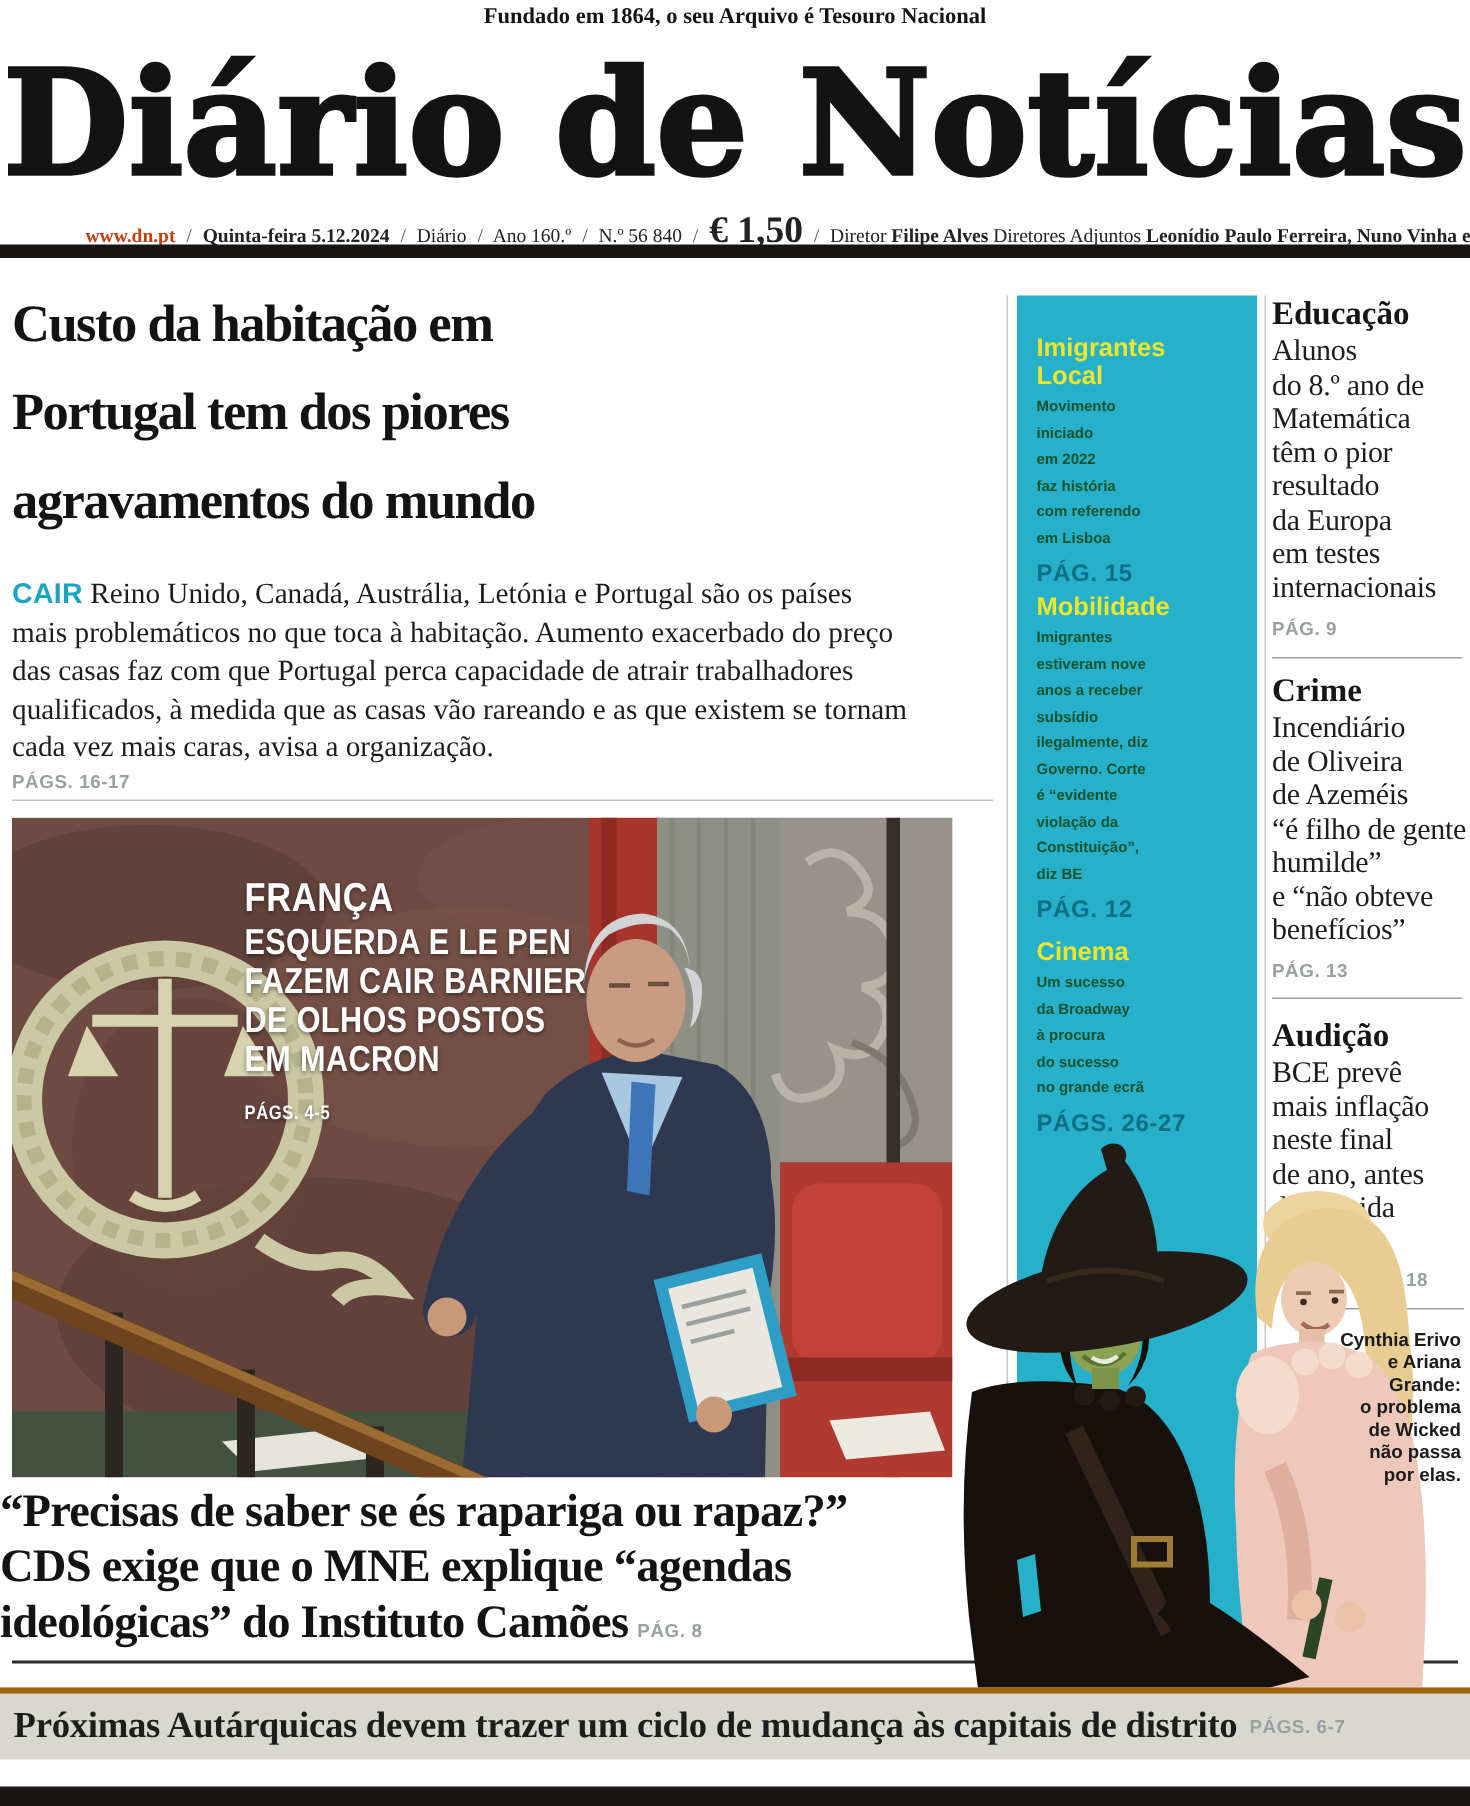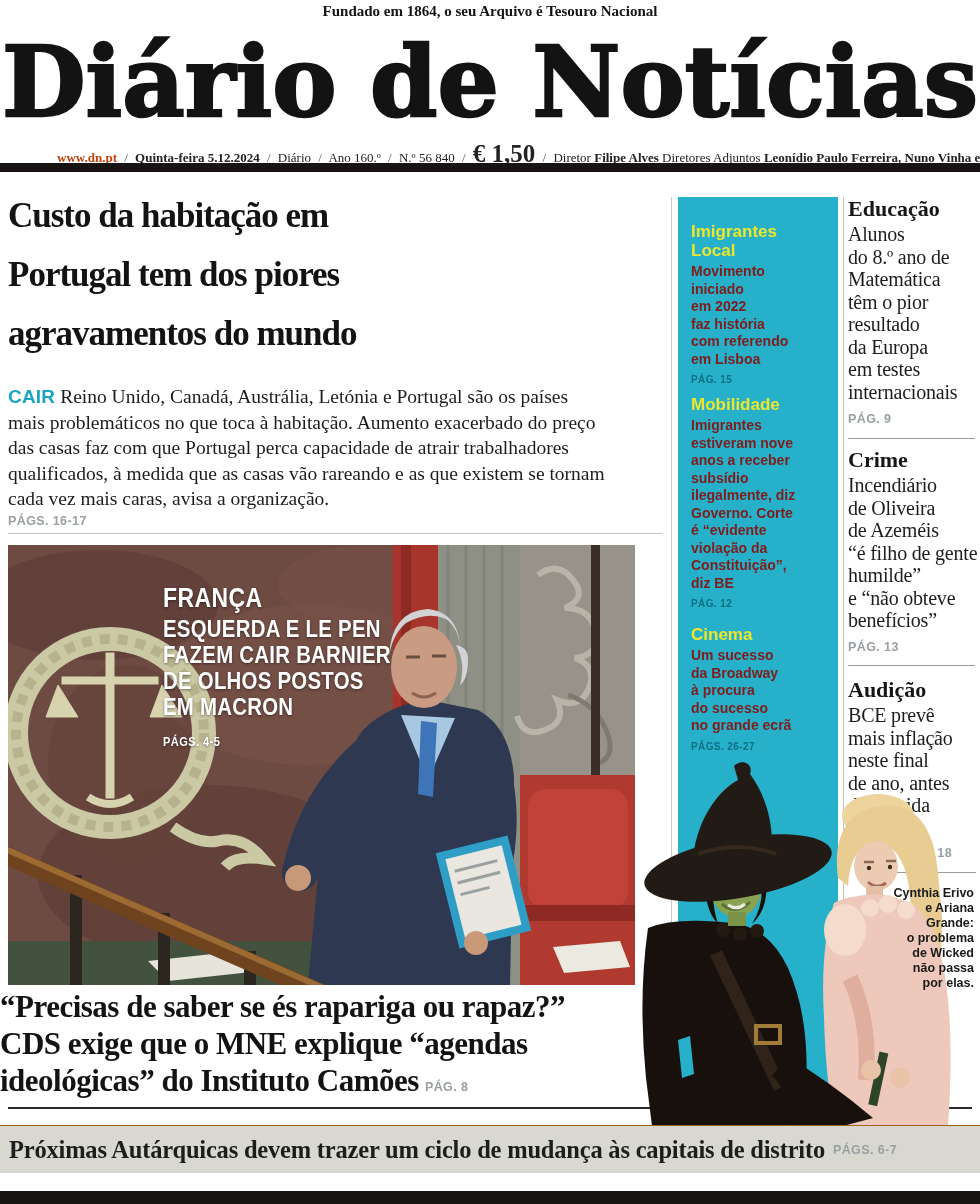--- a/index.html
+++ b/index.html
@@ -28,22 +28,22 @@
   .kicker-ocde{color:#1aa5c3;font-weight:bold;font-size:19px;letter-spacing:.2px;}
   .pages{font-family:"Liberation Sans", sans-serif;font-weight:bold;color:#98a0a2;font-size:12.5px;letter-spacing:.4px;}
   .lead-pages{top:514px;left:8px;}
   .rule{background:#c4c4bd;}
   .rule-lead{top:533px;left:8px;width:654px;height:1px;}
 
   
   .teal-box{top:197px;left:678px;width:160px;height:886px;background:#27b0c9;}
   .teal-item{position:absolute;left:13px;width:138px;font-family:"Liberation Sans", sans-serif;}
   .teal-kicker{color:#ece72c;font-weight:bold;font-size:17px;line-height:19px;}
-  .teal-text{color:#7f1d1d;font-weight:bold;font-size:14px;line-height:17.5px;margin-top:3px;}
-  .teal-pages{color:#0c6f85;font-weight:bold;font-size:10px;letter-spacing:.4px;margin-top:6px;}
+  .teal-text{color:#14532d;font-weight:bold;font-size:10px;line-height:17.5px;margin-top:3px;}
+  .teal-pages{color:#0c6f85;font-weight:bold;font-size:16px;letter-spacing:.4px;margin-top:6px;}
 
   
   .vline{width:1px;background:#c9c9c2;top:197px;height:886px;}
 
   
   .rc-item{position:absolute;left:848px;width:130px;}
   .rc-head{font-size:22px;font-weight:bold;line-height:24px;color:#161616;margin:0;}
   .rc-text{font-size:20px;line-height:22.5px;color:#1d1d1b;margin-top:2px;letter-spacing:-0.2px;}
   .rc-pages{position:absolute;left:848px;width:130px;}
   .rc-rule{left:848px;width:127px;height:1px;background:#9d9d97;}
@@ -65,21 +65,21 @@
   .bh-pages{margin-left:6px;text-align:center;}
   .rule-bottom{top:1107px;left:8px;width:964px;height:2px;background:#2a2a28;}
 
   
   .wicked{top:758px;left:638px;width:322px;height:368px;}
   .wicked-caption{top:886px;left:856px;width:118px;text-align:right;
                   font-family:"Liberation Sans", sans-serif;font-weight:bold;
                   font-size:12.5px;line-height:15px;color:#1a1a1a;}
 
   
-  .strip{top:1125px;left:0;width:980px;height:48px;background:#d9d8d0;border-top:1px solid #a16207;
+  .strip{top:1125px;left:0;width:980px;height:48px;background:#d9d8d0;border-top:4px solid #a16207;
          display:flex;align-items:center;padding-left:9px;box-sizing:border-box;white-space:nowrap;}
   .strip-headline{font-size:24.5px;font-weight:bold;letter-spacing:-0.2px;color:#1d1d1b;}
   .strip-pages{margin-left:8px;}
 </style>
 </head>
 <body>
 
 <div class="page">
 
   <div class="abs tagline">Fundado em 1864, o seu Arquivo é Tesouro Nacional</div>

